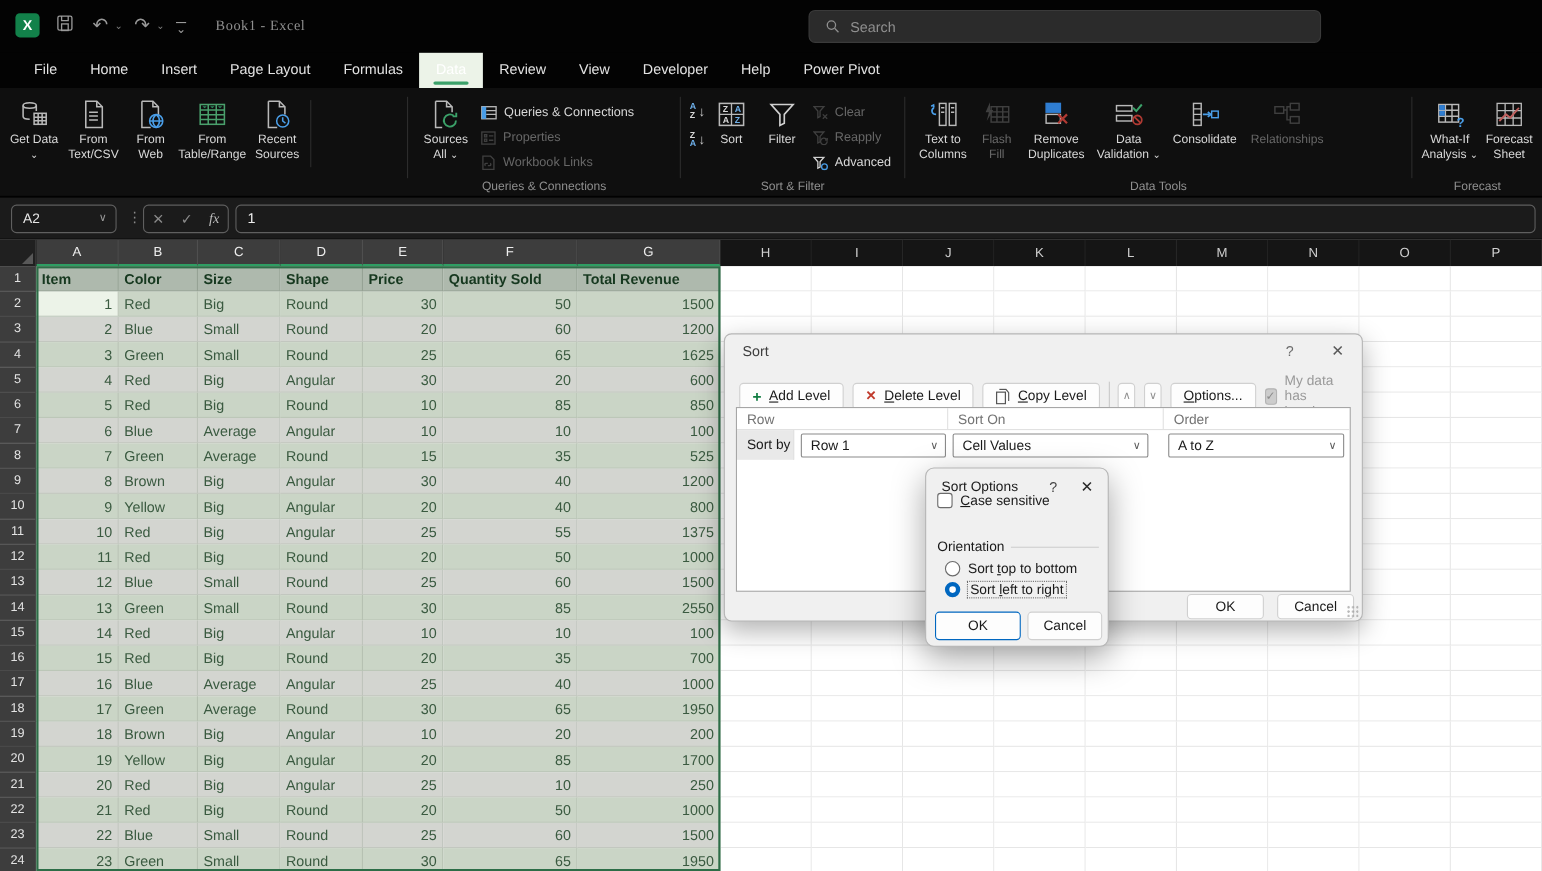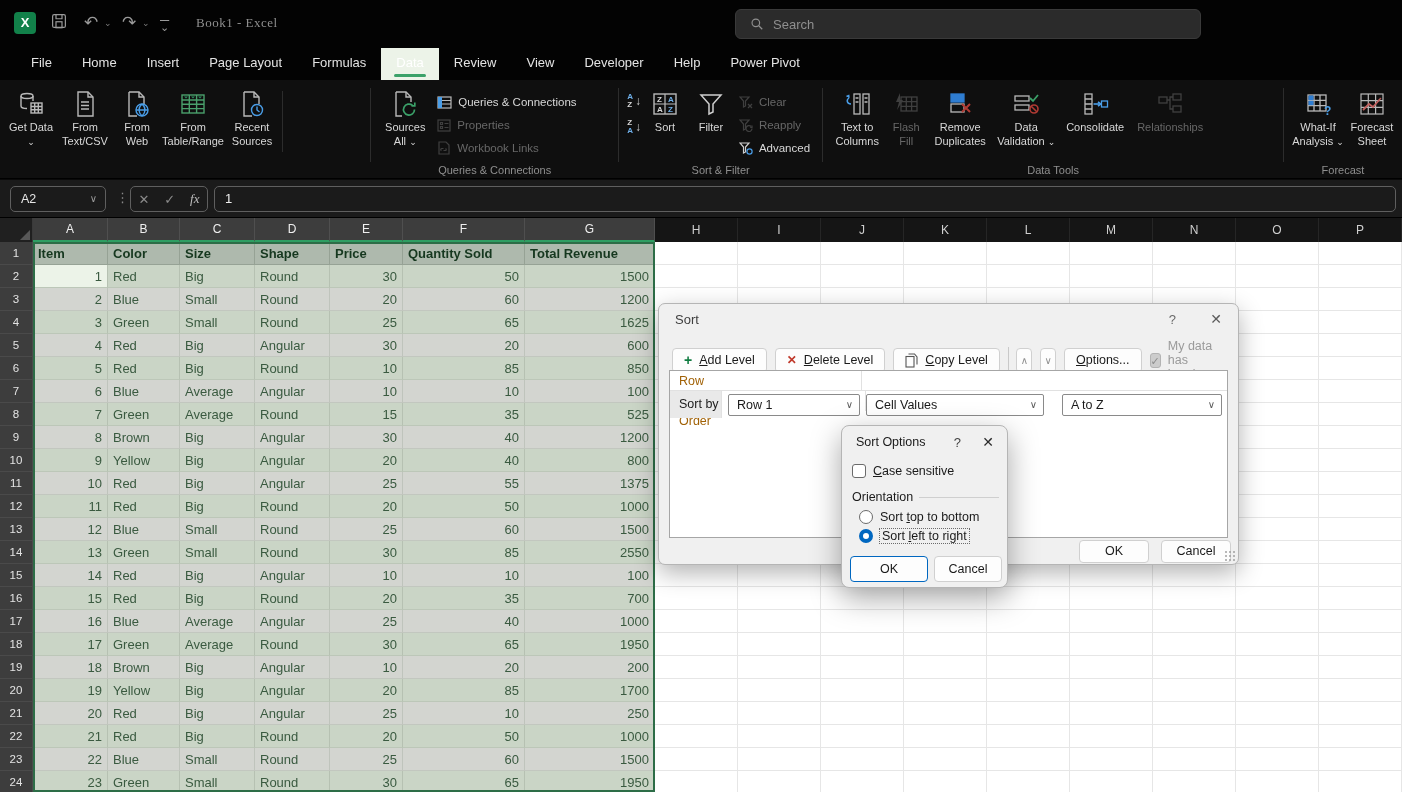--- a/index.html
+++ b/index.html
@@ -98,21 +98,21 @@
     border-radius:4px; height:25px; padding:0 11px; font-size:12.5px; color:#1a1a1a; white-space:nowrap; }
   .tbtn .green { color:#107c41; font-weight:bold; font-size:14px; }
   .tbtn .red { color:#c0392b; font-weight:bold; font-size:12px; }
   .tsep { width:1px; height:27px; background:#c9c9c9; }
   .updown { width:27px; justify-content:center; color:#8f8f8f; padding:0; font-size:10px; }
   .hdr-check { margin-left:auto; display:flex; align-items:center; gap:7px; color:#9a9a9a; }
   .cb-dis { width:15px; height:15px; background:#cccccc; border:1px solid #b3b3b3; border-radius:3px;
     color:#8b8b8b; font-size:11px; line-height:14px; text-align:center; }
   #sort-list { position:absolute; left:10px; top:66px; width:559px; height:168px; background:#fff;
     border:1px solid #a6a6a6; }
-  .l-hdr { display:flex; height:20px; border-bottom:1px solid #e1e1e1; color:#a16207; font-size:12.5px;flex-direction:column; }
+  .l-hdr { display:flex; height:20px; border-bottom:1px solid #e1e1e1; color:#737373; font-size:12.5px; }
   .l-hc { line-height:20px; padding-left:9px; border-right:1px solid #e1e1e1; }
   .l-row { display:flex; height:27px; align-items:center; }
   .sortby-cell { width:52px; height:27px; background:#e9e9e9; line-height:27px; padding-left:9px;
     border-right:1px solid #e1e1e1; font-size:12.5px; }
   .combo { display:flex; align-items:center; justify-content:space-between; background:#fff;
     border:1px solid #8a8a8a; border-radius:2px; height:22px; padding:0 6px 0 8px; font-size:12.5px; }
   .combo .cchev { color:#5a5a5a; font-size:10px; }
   .dbtn { position:absolute; background:#fdfdfd; border:1px solid #d0d0d0; border-radius:4px;
     text-align:center; font-size:12.5px; color:#1a1a1a; }
   #sort-ok { left:420px; top:236px; width:70px; height:23px; line-height:21px; }
@@ -1013,21 +1013,21 @@
     <span class="dbtn" id="sort-ok">OK</span>
     <span class="dbtn" id="sort-cancel">Cancel</span>
     <span class="grip"></span>
   </div>
 
   <div class="dlg" id="opt-dlg">
     <span class="d-title">Sort Options</span>
     <span class="d-help">?</span>
     <span class="d-close">✕</span>
 
-    <div class="opt-row" style="left:10px; top:38px">
+    <div class="opt-row" style="left:10px; top:22px">
       <span class="cb"></span>
       <span><u>C</u>ase sensitive</span>
     </div>
 
     <div class="grp-line">
       <span>Orientation</span>
       <span class="hline"></span>
     </div>
 
     <div class="opt-row" style="left:17px; top:84px">

